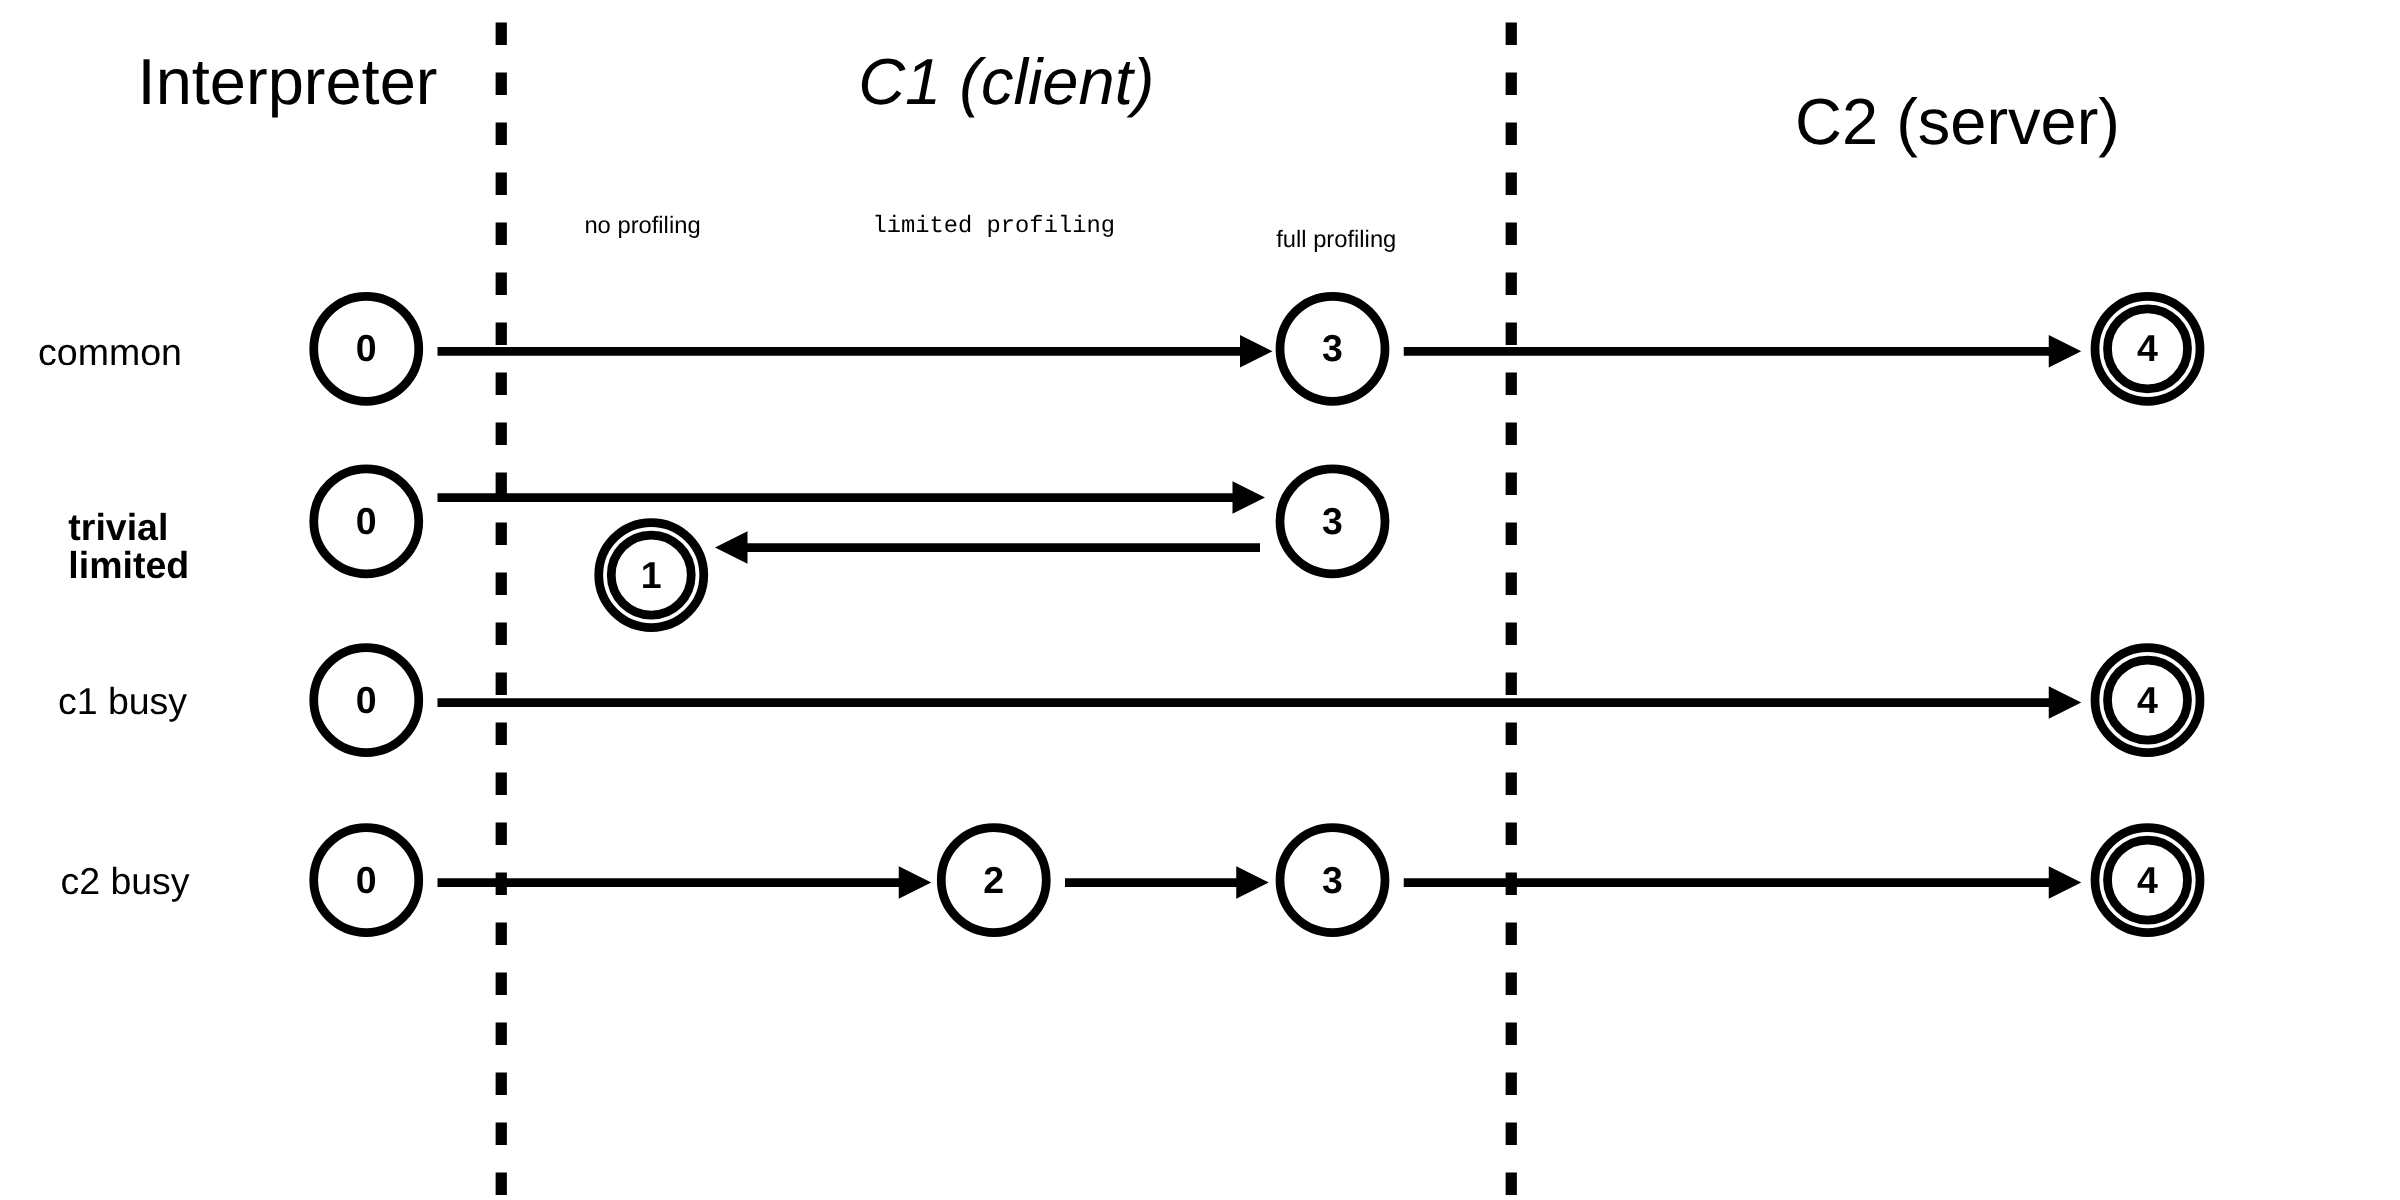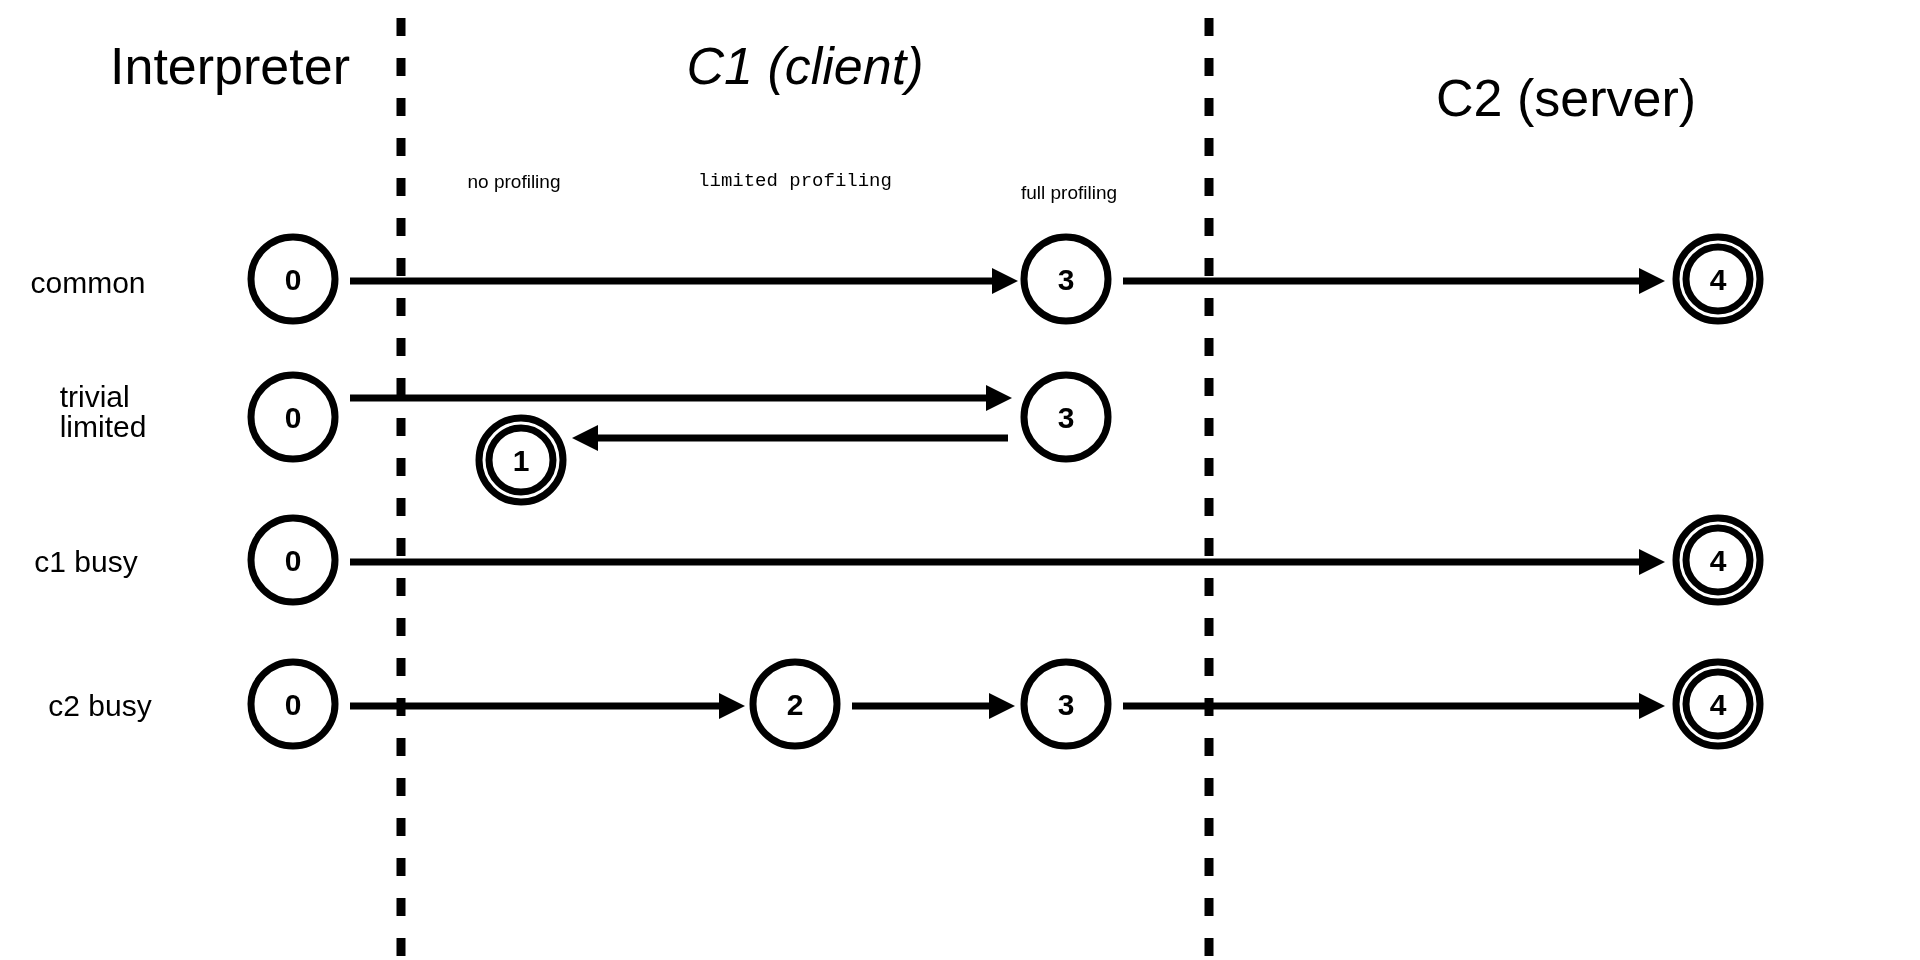--- a/index.html
+++ b/index.html
@@ -147,28 +147,28 @@
       <div class="lbl col-header" style="left: 1566px; top: 66px; margin-top: 32px;">C2 (server)</div>
       <div class="lbl sub-header" style="left: 514px; top: 181px;">no profiling</div>
       <div class="lbl sub-header" style="left: 795px; top: 181px; font-family: Liberation Mono, monospace;">limited profiling</div>
       <div class="lbl sub-header" style="left: 1069px; top: 192px;">full profiling</div>
       <div class="lbl row-label" style="left: 88px; top: 283px;">
         <span class="line2">common</span>
       </div>
       <div class="node-num" style="left: 293px; top: 280px;">0</div>
       <div class="node-num" style="left: 1066px; top: 280px;">3</div>
       <div class="node-num" style="left: 1718px; top: 280px;">4</div>
-      <div class="lbl row-label" style="left: 103px; top: 412px;">
+      <div class="lbl row-label" style="left: 103px; top: 438px; font-weight: bold;">
         <span class="line2">trivial</span>
         <span class="line2">limited</span>
       </div>
       <div class="node-num" style="left: 293px; top: 418px;">0</div>
       <div class="node-num" style="left: 521px; top: 461px;">1</div>
       <div class="node-num" style="left: 1066px; top: 418px;">3</div>
-      <div class="lbl row-label" style="left: 86px; top: 562px;">
+      <div class="lbl row-label" style="left: 98px; top: 562px;">
         <span class="line2">c1 busy</span>
       </div>
       <div class="node-num" style="left: 293px; top: 561px;">0</div>
       <div class="node-num" style="left: 1718px; top: 561px;">4</div>
       <div class="lbl row-label" style="left: 100px; top: 706px;">
         <span class="line2">c2 busy</span>
       </div>
       <div class="node-num" style="left: 293px; top: 705px;">0</div>
       <div class="node-num" style="left: 795px; top: 705px;">2</div>
       <div class="node-num" style="left: 1066px; top: 705px;">3</div>

